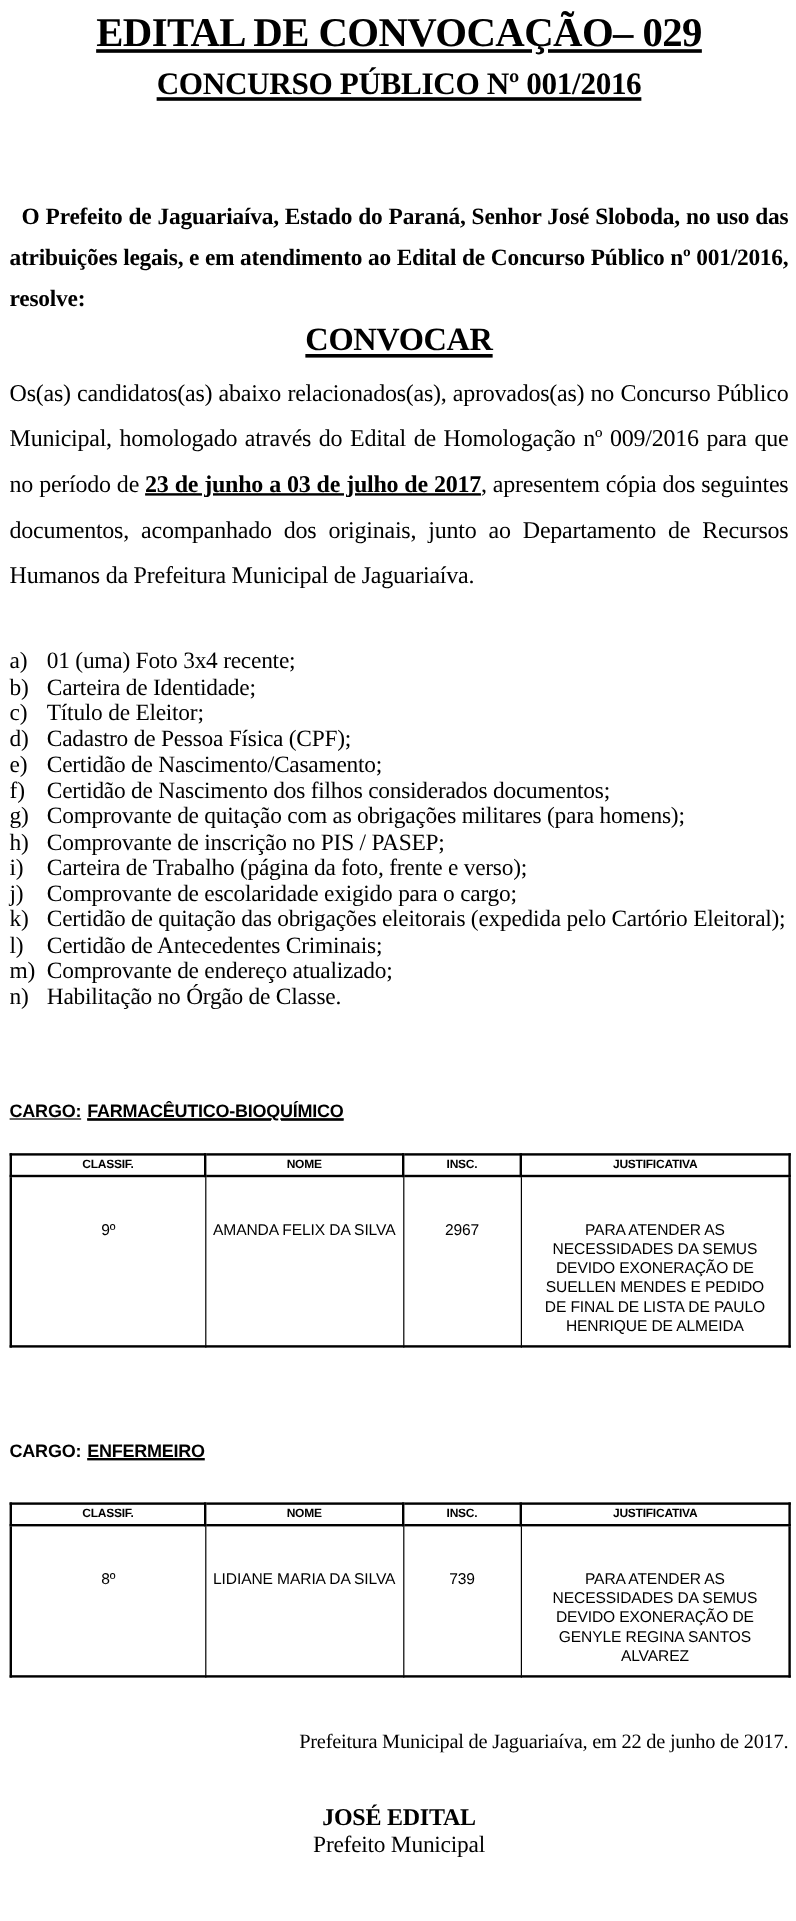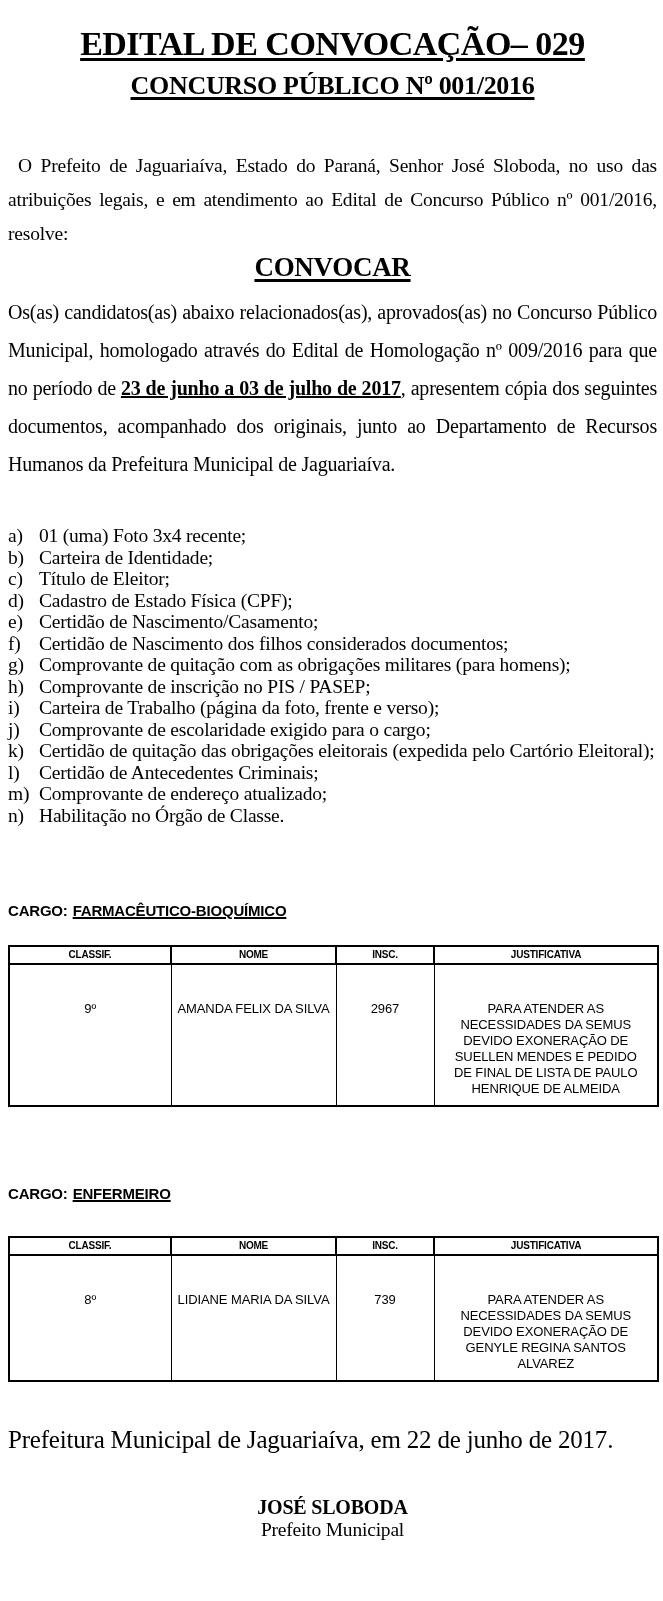--- a/index.html
+++ b/index.html
@@ -5,21 +5,21 @@
   * { margin: 0; padding: 0; box-sizing: border-box; }
   html, body { background: #ffffff; }
   body { width: 663px; }
   .page {
     position: relative;
     width: 663px;
     height: 1601px;
     background: #ffffff;
     color: #000000;
     font-family: "Liberation Serif", serif;
-    padding: 16px 6px 0 8px;
+    padding: 0 6px 0 8px;
     overflow: hidden;
   }
   
   .title {
     margin-top: 8px;
     text-align: center;
     font-size: 34px;
     font-weight: bold;
     letter-spacing: -0.5px;
     line-height: 1.15;
@@ -33,26 +33,27 @@
     font-size: 26px;
     font-weight: bold;
     letter-spacing: -0.3px;
     line-height: 1.15;
     text-decoration: underline;
     text-decoration-thickness: 2.5px;
     text-underline-offset: 3px;
   }
   
   .intro {
-    margin-top: 48px;
+    margin-top: 80px;
     font-size: 19.5px;
     line-height: 1.75;
     text-align: justify;
     text-indent: 10px;
     letter-spacing: -0.2px;
+    font-weight: bold;
   }
   .convocar {
     margin-top: 1px;
     text-align: center;
     font-size: 27px;
     font-weight: bold;
     letter-spacing: -0.3px;
     text-decoration: underline;
     text-decoration-thickness: 2.5px;
     text-underline-offset: 3px;
@@ -70,21 +71,21 @@
   .li { display: flex; font-size: 19.5px; line-height: 21.5px; letter-spacing: -0.2px; }
   .li .letter { flex: 0 0 31px; }
   .li .litext { flex: 1 1 auto; }
   
   .cargo {
     font-family: "Liberation Sans", sans-serif;
     font-weight: bold;
     font-size: 15px;
     letter-spacing: -0.2px;
   }
-  .cargo1 { margin-top: 76px; }
+  .cargo1 { margin-top: 76px; text-decoration: underline; }
   .cargo2 { margin-top: 78px; }
   .cargo .cargo-label { padding-right: 5px; }
   .cargo .cargo-name { text-decoration: underline; text-decoration-thickness: 2px; }
   
   table {
     width: 649px;
     border-collapse: collapse;
     table-layout: fixed;
     margin-top: 26px;
   }
@@ -109,21 +110,21 @@
     font-size: 13px;
     text-align: center;
     vertical-align: top;
     padding: 36px 2px 8px;
     letter-spacing: -0.1px;
   }
   .drow1 td { height: 130px; }
   .drow2 td { height: 118px; }
   td.just { font-size: 13px; line-height: 16px; padding-left: 12px; padding-right: 12px; margin-left: 41px; }
   
-  .dateline { margin-top: 44px; text-align: left; font-size: 25px; letter-spacing: -0.2px; }
+  .dateline { margin-top: 44px; text-align: right; font-size: 17px; letter-spacing: -0.2px; }
   .sig { text-align: center; }
   .sig .name { font-size: 20px; font-weight: bold; letter-spacing: -0.2px; }
   .sig .role { font-size: 19.5px; letter-spacing: -0.2px; }
   .sig1 { margin-top: 42px; }
 </style>
 </head>
 <body>
 
 <div class="page">
 
@@ -144,21 +145,21 @@
     <div class="li">
         <span class="letter">b)</span>
         <span class="litext">Carteira de Identidade;</span>
       </div>
     <div class="li">
         <span class="letter">c)</span>
         <span class="litext">Título de Eleitor;</span>
       </div>
     <div class="li">
         <span class="letter">d)</span>
-        <span class="litext">Cadastro de Estado Física (CPF);</span>
+        <span class="litext">Cadastro de Pessoa Física (CPF);</span>
       </div>
     <div class="li">
         <span class="letter">e)</span>
         <span class="litext">Certidão de Nascimento/Casamento;</span>
       </div>
     <div class="li">
         <span class="letter">f)</span>
         <span class="litext">Certidão de Nascimento dos filhos considerados documentos;</span>
       </div>
     <div class="li">
@@ -241,17 +242,17 @@
         <td>LIDIANE MARIA DA SILVA</td>
         <td>739</td>
         <td class="just">PARA ATENDER AS NECESSIDADES DA SEMUS DEVIDO EXONERAÇÃO DE GENYLE REGINA SANTOS ALVAREZ</td>
       </tr>
     </tbody>
   </table>
 
   <p class="dateline">Prefeitura Municipal de Jaguariaíva, em 22 de junho de 2017.</p>
 
   <div class="sig sig1">
-    <div class="name">JOSÉ SLOBODA</div>
+    <div class="name">JOSÉ EDITAL</div>
     <div class="role">Prefeito Municipal</div>
   </div>
 
 </div>
 
 </body></html>

